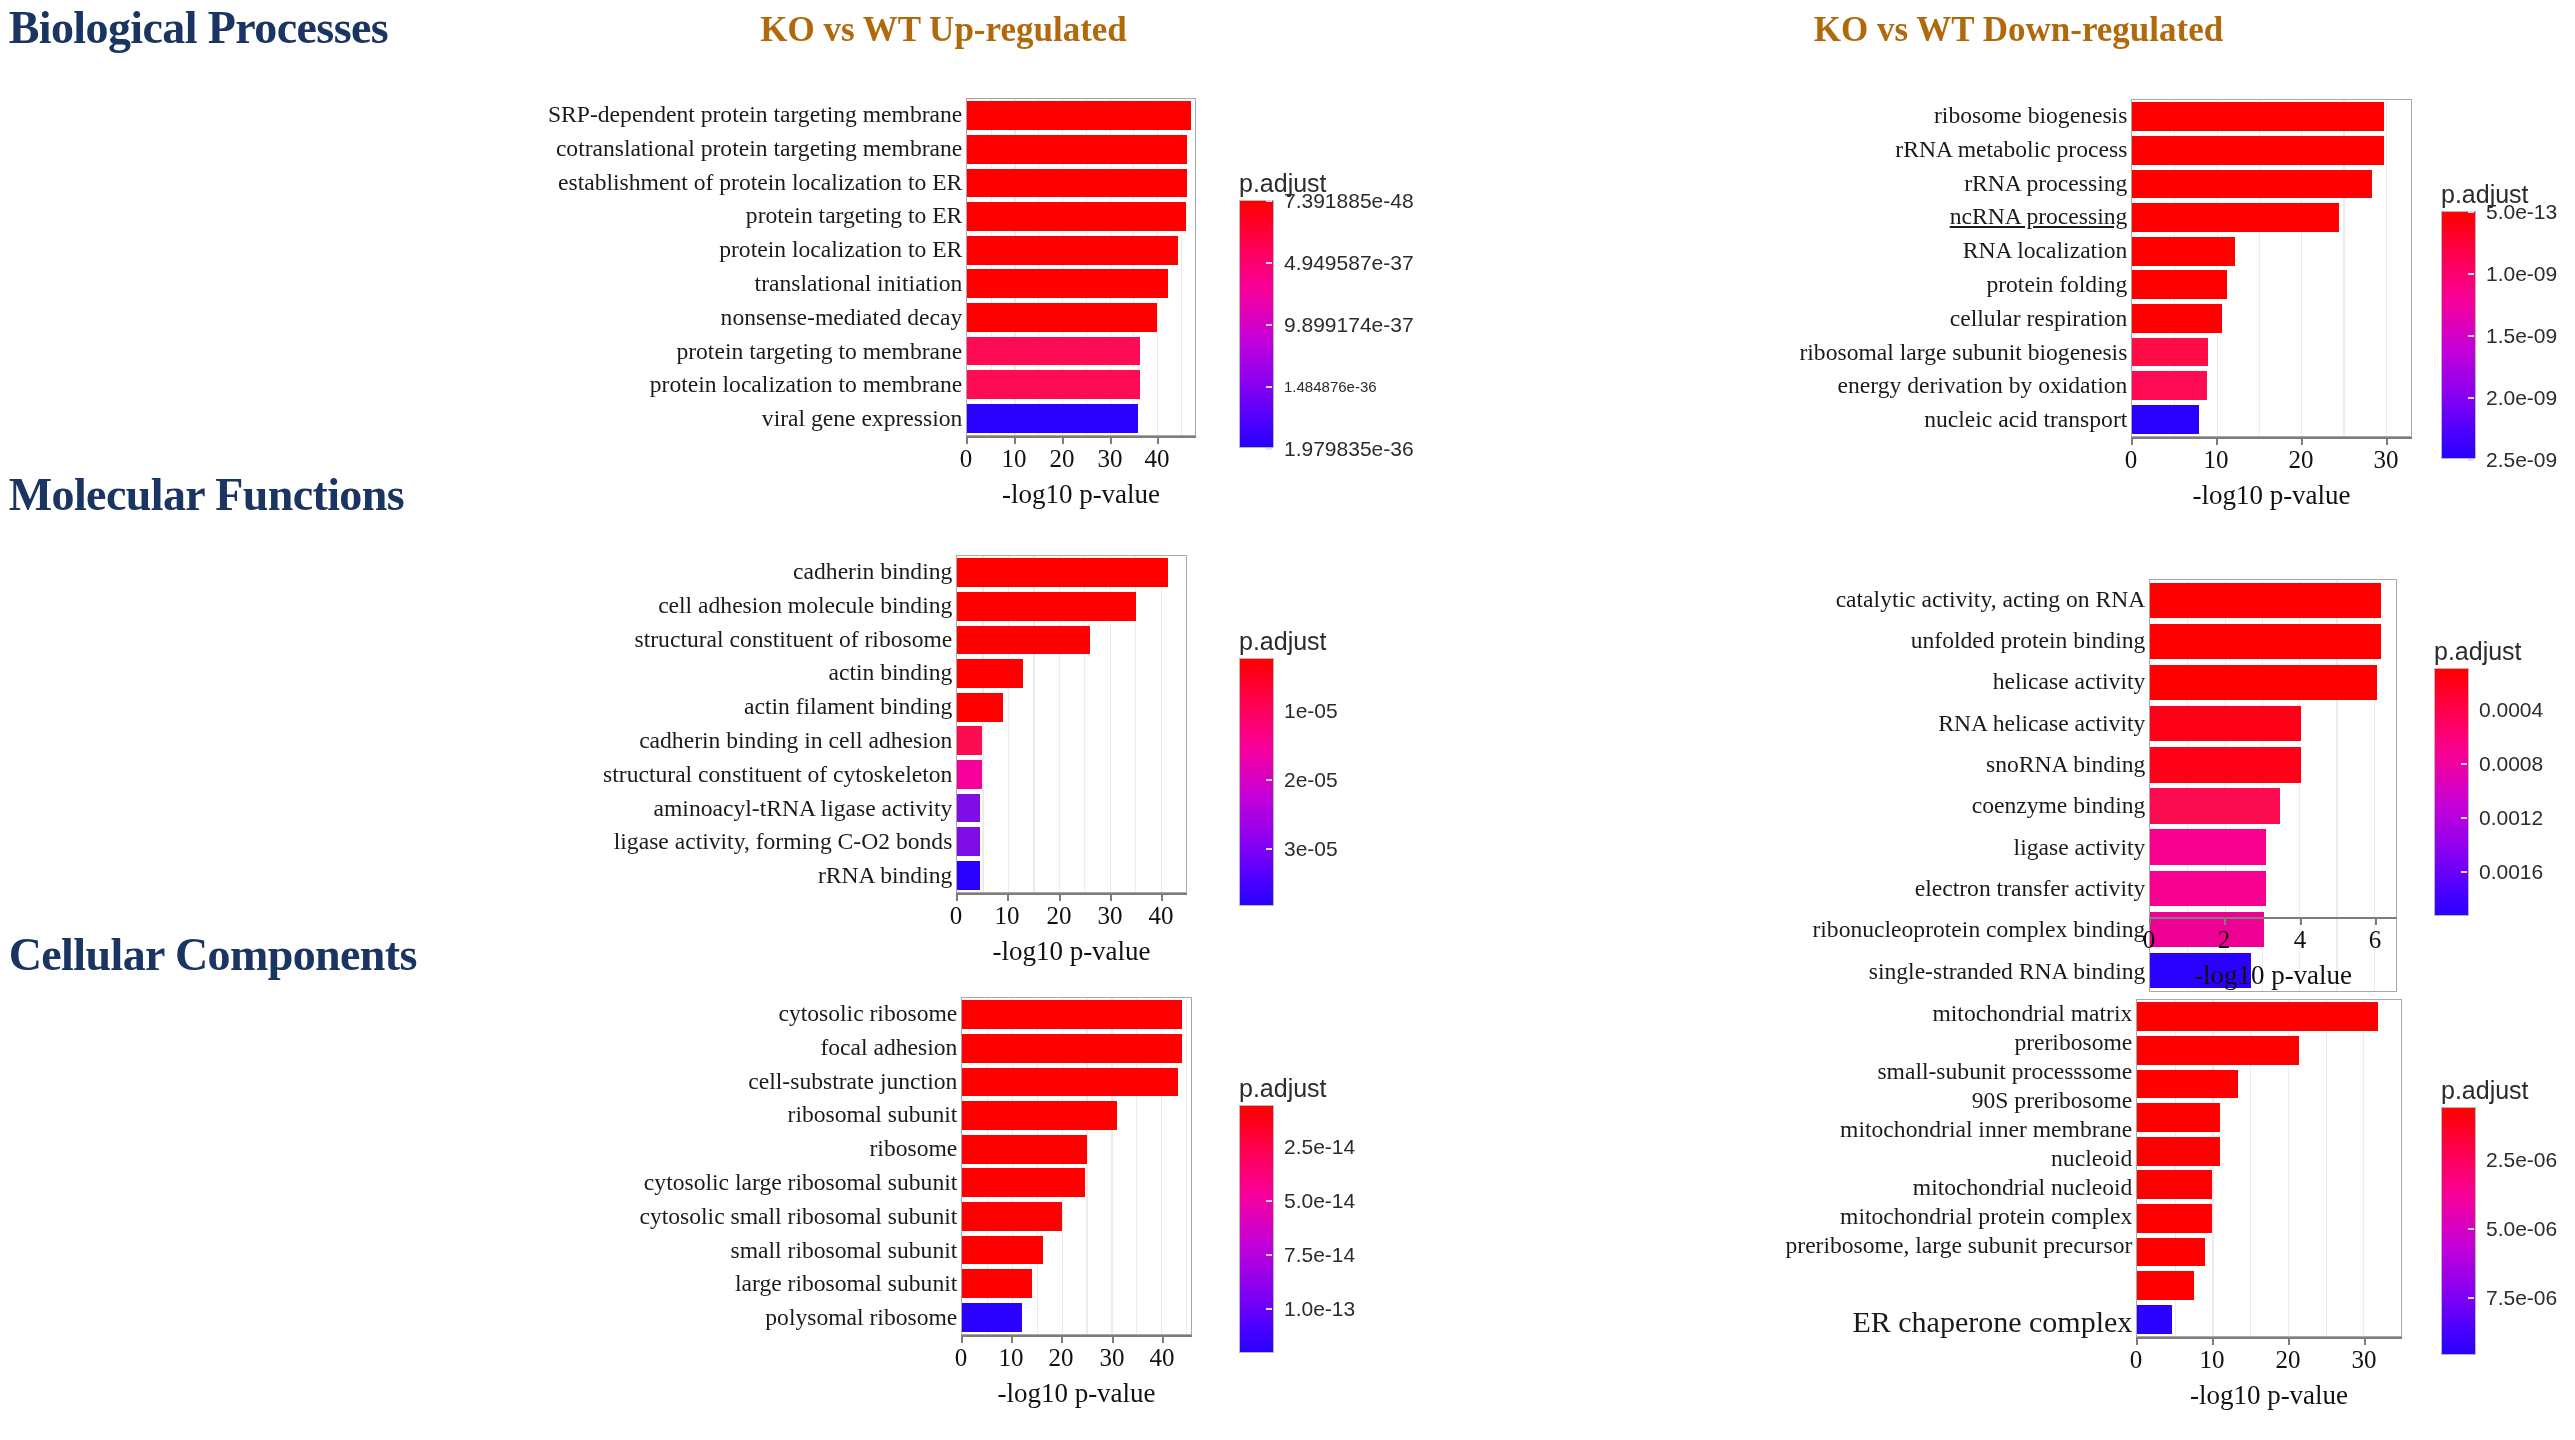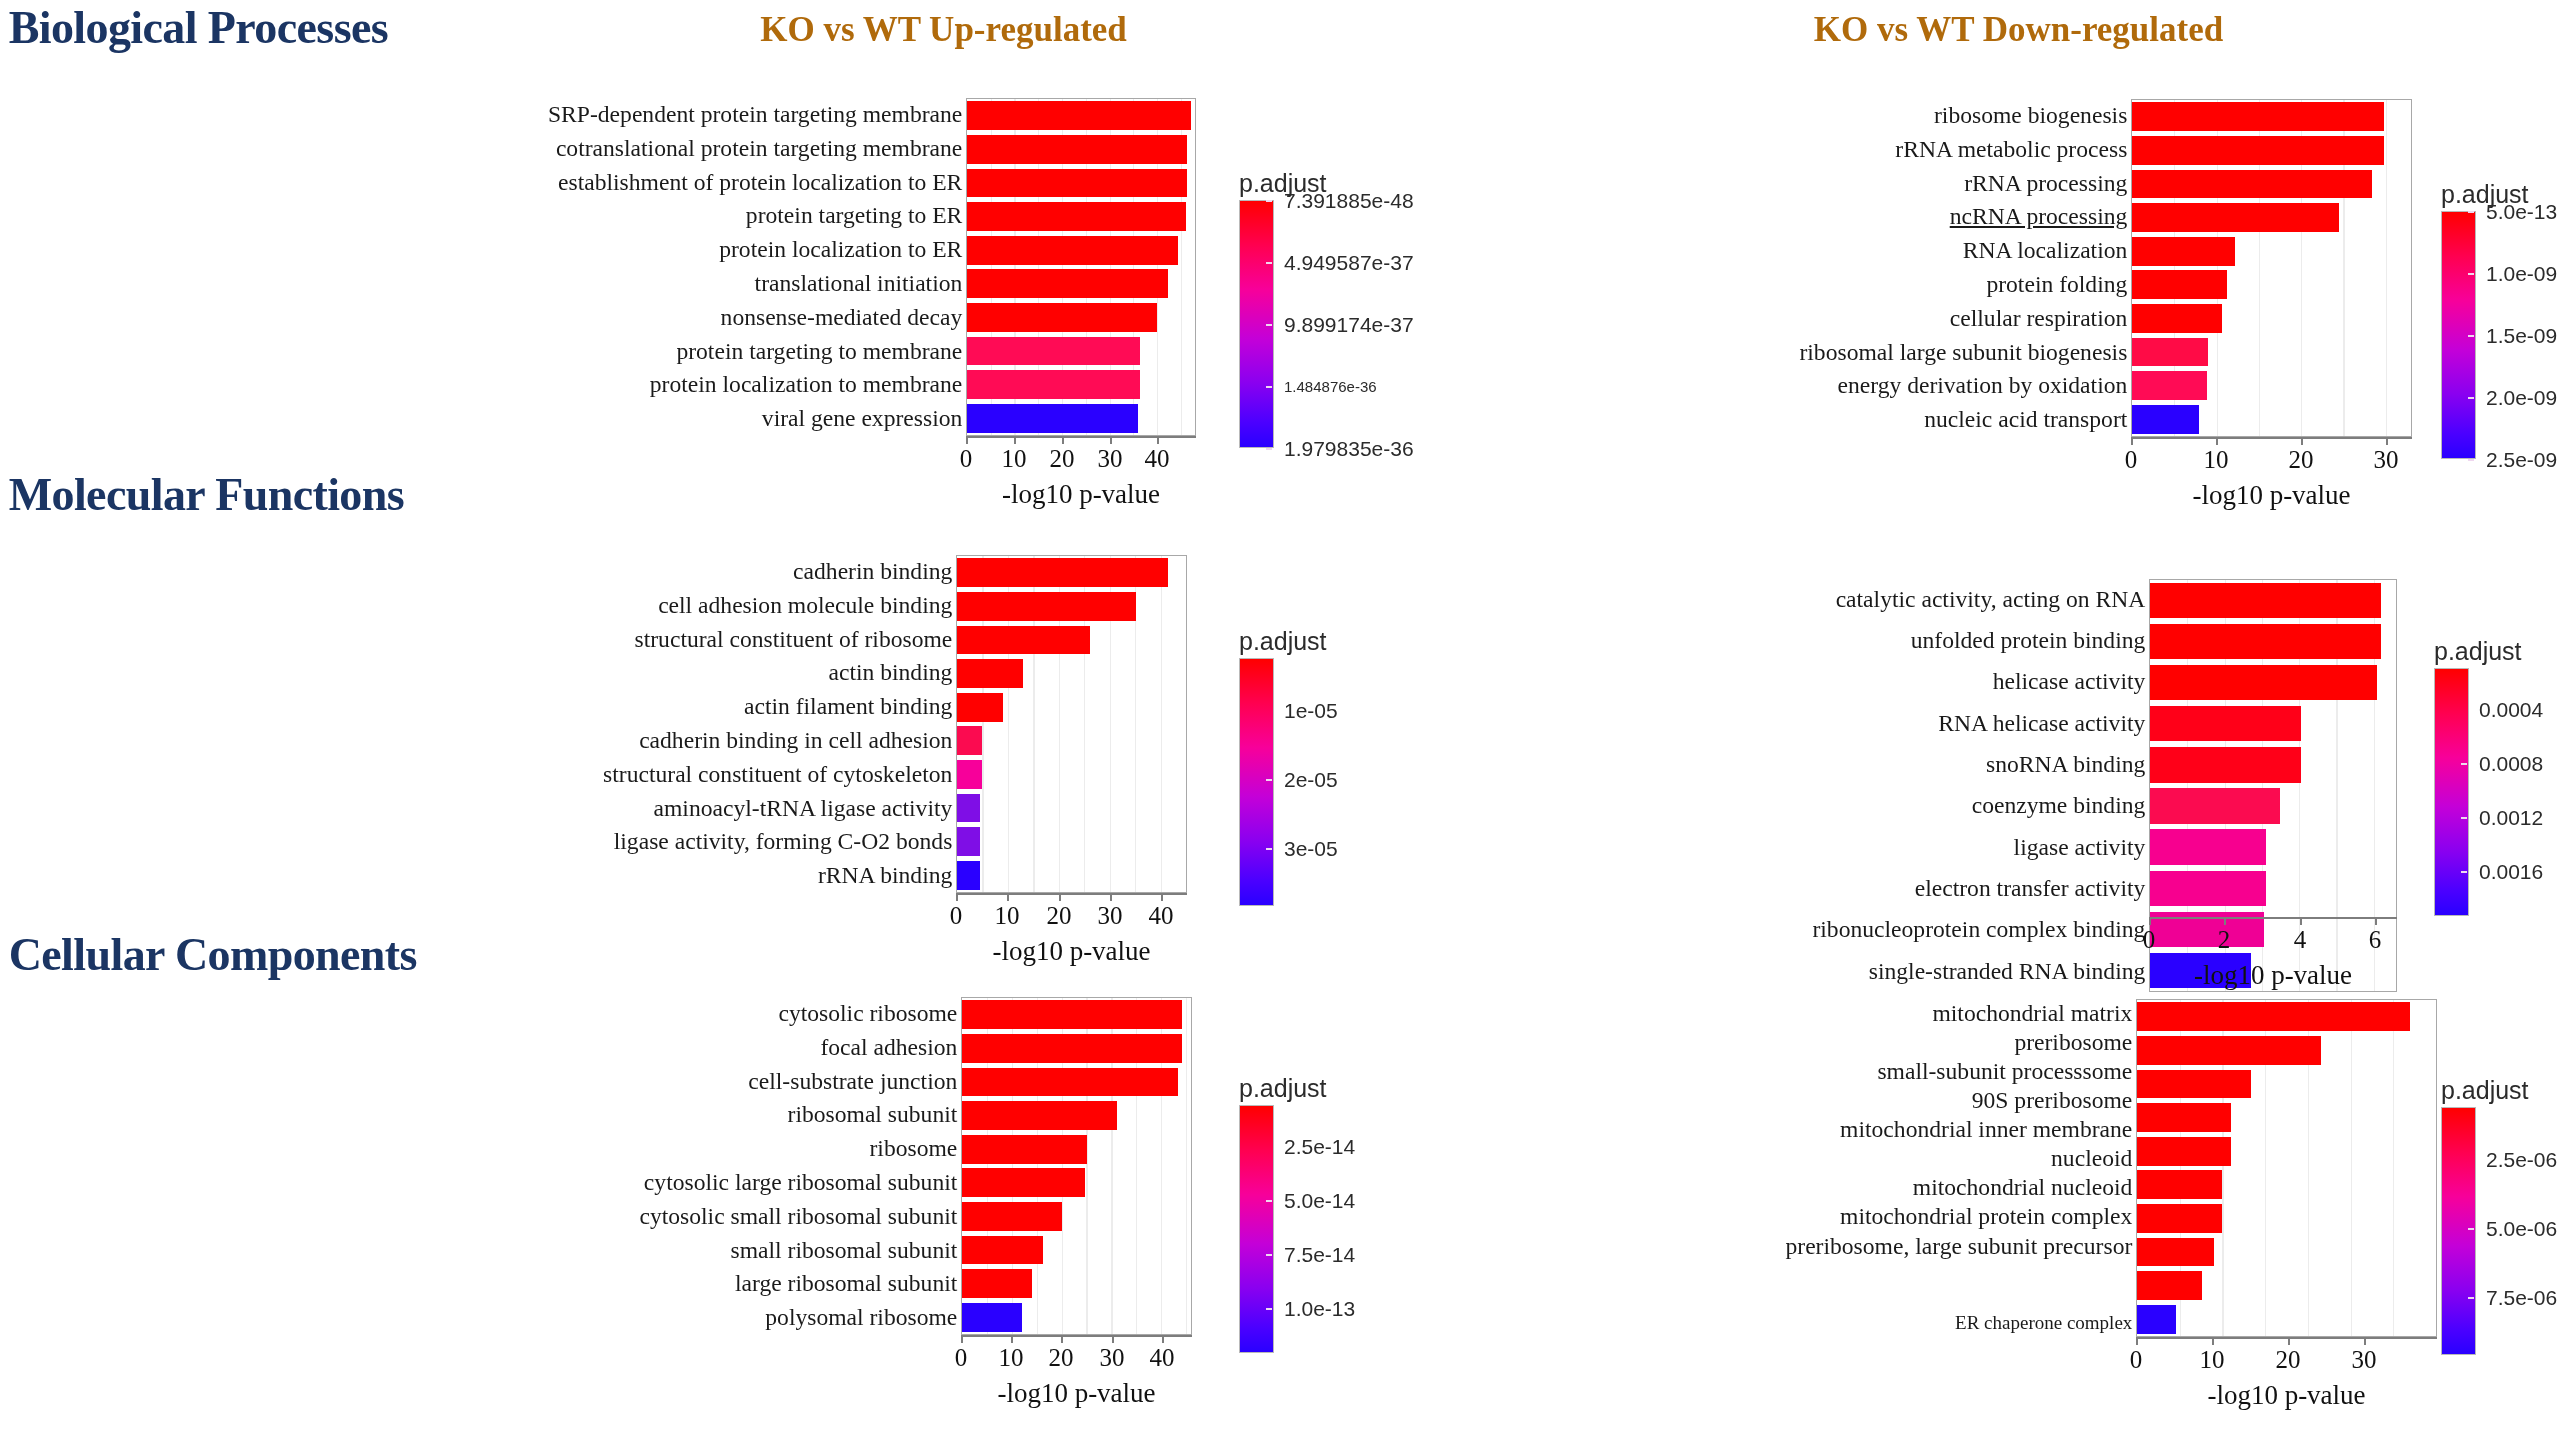--- a/index.html
+++ b/index.html
@@ -484,32 +484,32 @@
       <div class="ltitle" style="top: -28.6px; font-size: 25px;">p.adjust</div>
       <div class="ramp" style="top: 0px; width: 35px; height: 248px;"></div>
       <div class="lval" style="left: 45px; top: 41px; font-size: 21px;">2.5e-14</div>
       <div class="ltick" style="left: 27px; top: 95px;"></div>
       <div class="lval" style="left: 45px; top: 95px; font-size: 21px;">5.0e-14</div>
       <div class="ltick" style="left: 27px; top: 149px;"></div>
       <div class="lval" style="left: 45px; top: 149px; font-size: 21px;">7.5e-14</div>
       <div class="ltick" style="left: 27px; top: 203px;"></div>
       <div class="lval" style="left: 45px; top: 203px; font-size: 21px;">1.0e-13</div>
     </div>
-    <div class="panel" style="left: 2136px; top: 999px; width: 301px; height: 338px;">
+    <div class="panel" style="left: 2136px; top: 999px; width: 266px; height: 338px;">
       <div class="labels" style="width: 919px;">
         <div class="lab" style="font-size: 23.6px;">mitochondrial matrix</div>
         <div class="lab" style="font-size: 23.6px;">preribosome</div>
         <div class="lab" style="font-size: 23.6px;">small-subunit processsome</div>
         <div class="lab" style="font-size: 23.6px;">90S preribosome</div>
         <div class="lab" style="font-size: 23.6px;">mitochondrial inner membrane</div>
         <div class="lab" style="font-size: 23.6px;">nucleoid</div>
         <div class="lab" style="font-size: 23.6px;">mitochondrial nucleoid</div>
         <div class="lab" style="font-size: 23.6px;">mitochondrial protein complex</div>
         <div class="lab" style="font-size: 23.6px;">preribosome, large subunit precursor</div>
-        <div class="lab" style="font-size: 19px; margin-top: 47px;">ER chaperone complex</div>
+        <div class="lab" style="font-size: 30px; margin-top: 47px;">ER chaperone complex</div>
       </div>
       <div class="plotbox">
         <div class="grid">
           <i style="left: 14.2857%;"></i>
           <i style="left: 28.5714%;"></i>
           <i style="left: 42.8571%;"></i>
           <i style="left: 57.1429%;"></i>
           <i style="left: 71.4286%;"></i>
           <i style="left: 85.7143%;"></i>
           <i style="left: 100%;"></i>

